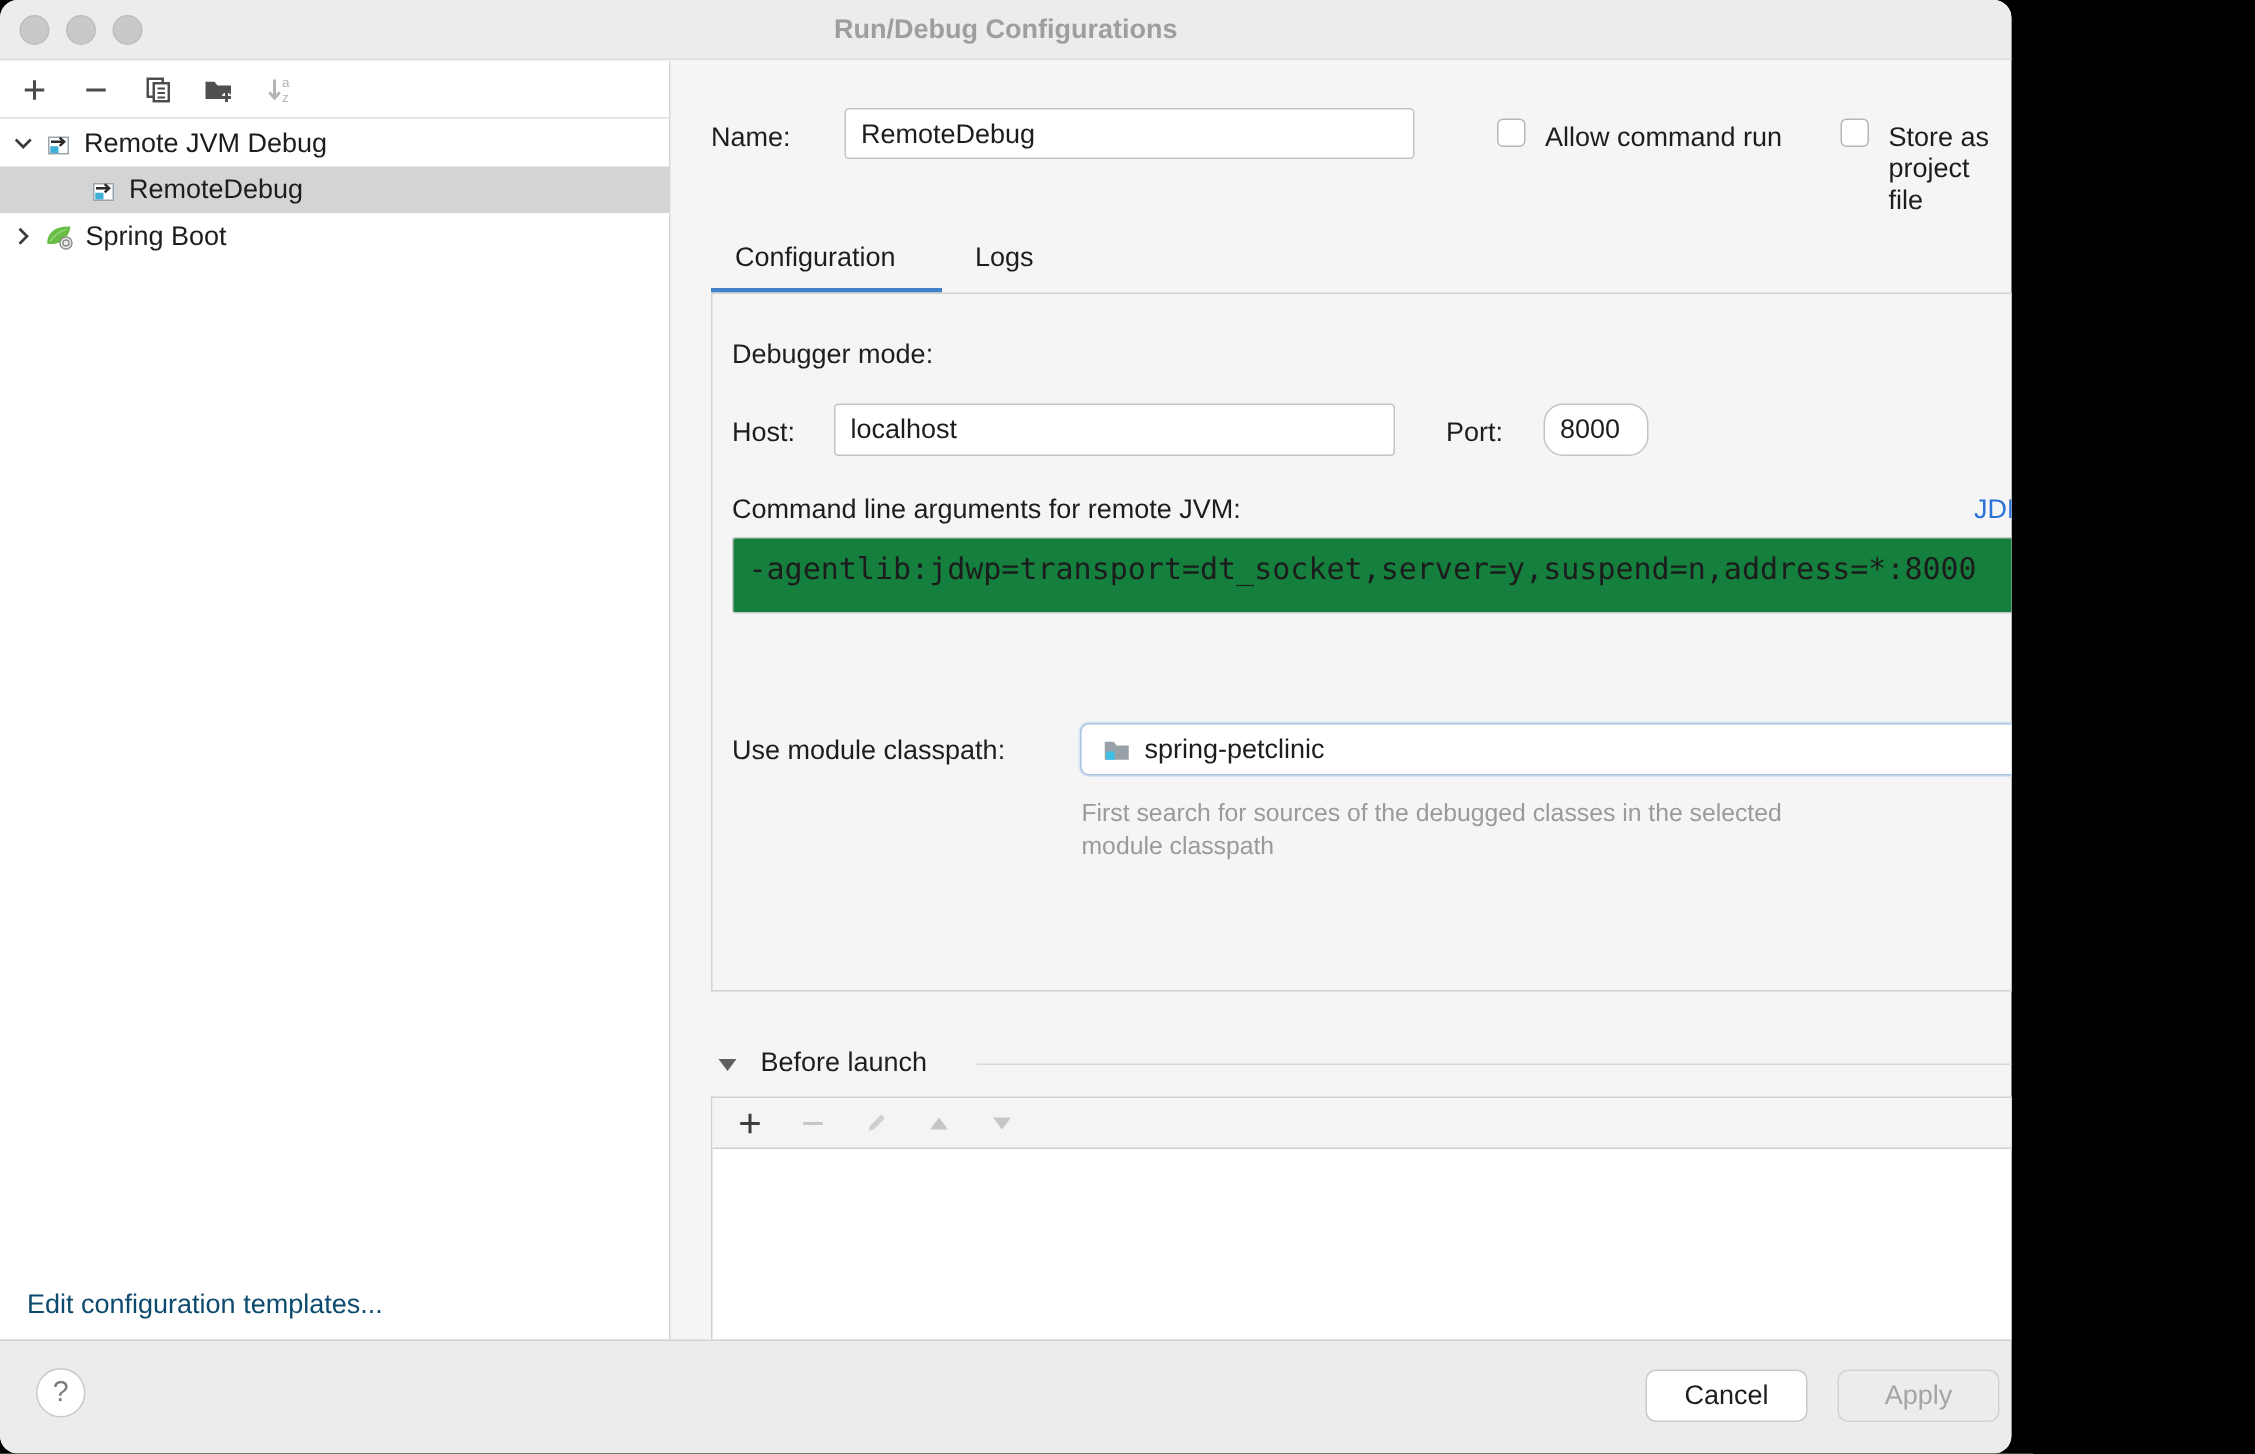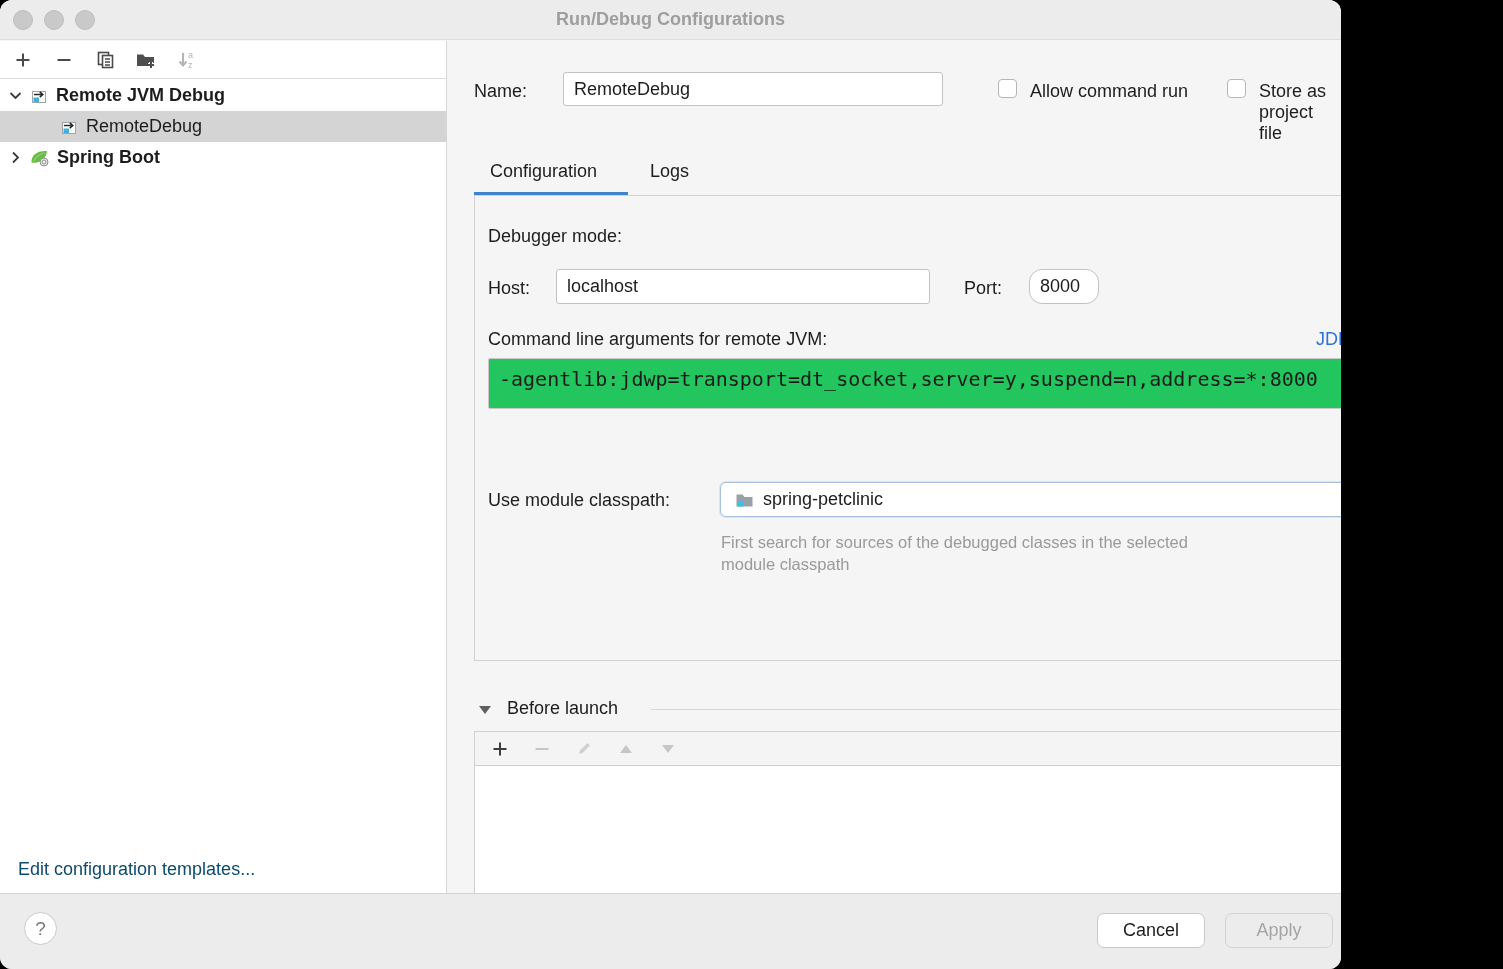--- a/index.html
+++ b/index.html
@@ -26,21 +26,21 @@
     background:#ffffff; border-right:1px solid #d6d6d6;
   }
   .side-toolbar {
     position:absolute; left:0; top:0; width:100%; height:38px;
     border-bottom:1px solid #dedede; display:flex; align-items:center; gap:19px; padding-left:12px;
   }
   .tool-btn { width:22px; height:22px; display:flex; align-items:center; justify-content:center; }
   .tree { position:absolute; left:0; top:39px; width:100%; }
   .tree-row { position:relative; height:31px; display:flex; align-items:center; font-size:18px; color:#1d1d1f; }
   .tree-row.selected { background:#d4d4d4; }
-  .tree-row.group { font-weight:700; }
+  .tree-row.group { font-weight:400; }
   .tw { display:inline-flex; width:30px; justify-content:center; }
   .tree-icon { display:inline-flex; margin-right:8px; }
   .indent { width:60px; }
   .edit-link {
     position:absolute; left:18px; bottom:13px; font-size:18px; color:#0c4a6e; cursor:pointer;
   }
   
   .content { position:absolute; left:448px; top:41px; right:0; bottom:76px; }
   .label { position:absolute; font-size:18px; color:#1d1d1f; }
   .hint { position:absolute; font-size:16.5px; color:#9a9a9a; }
@@ -58,21 +58,21 @@
     position:absolute; left:26px; top:154px; width:999px; height:466px;
     border:1px solid #d2d2d2; background:#f5f5f6;
   }
   .select {
     position:absolute; background:#fff; border:1px solid #c6c6c6; border-radius:6px;
     display:flex; align-items:center; font-size:18px; color:#1d1d1f; padding:0 14px; cursor:pointer;
   }
   .tri-down { width:0; height:0; border-left:6px solid transparent; border-right:6px solid transparent;
     border-top:7px solid #6e6e6e; margin-left:auto; }
   .mono-box {
-    position:absolute; background:#22c55e; border:1px solid #c9c9c9; border-radius:2px;
+    position:absolute; background:#15803d; border:1px solid #c9c9c9; border-radius:2px;
     font-family:"DejaVu Sans Mono", monospace; font-size:20px; color:#1c1c1c;
     padding:8px 10px; white-space:nowrap; overflow:hidden;
   }
   .jdk-link { position:absolute; font-size:18px; color:#2d74d9; cursor:pointer; display:flex; align-items:flex-start; gap:6px; }
   .combo {
     position:absolute; background:#fff; border:1px solid #a9c2dd; box-shadow:0 0 0 1px #d8e4f2;
     border-radius:6px; display:flex; align-items:center; font-size:18px; color:#1d1d1f;
     padding:0 14px; cursor:pointer;
   }
   .combo .mod-icon { margin-right:9px; display:inline-flex; }

